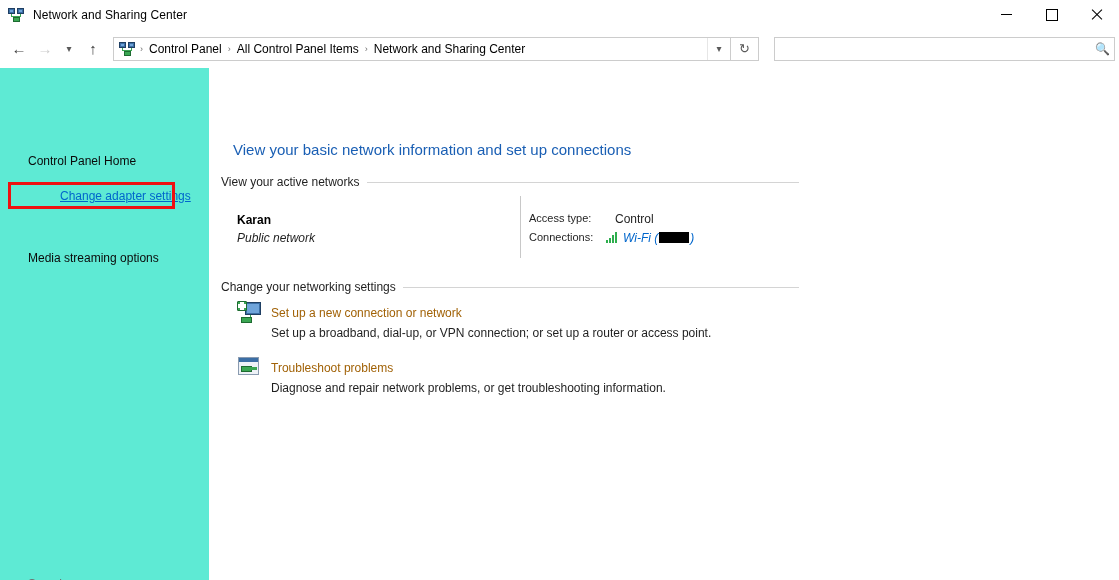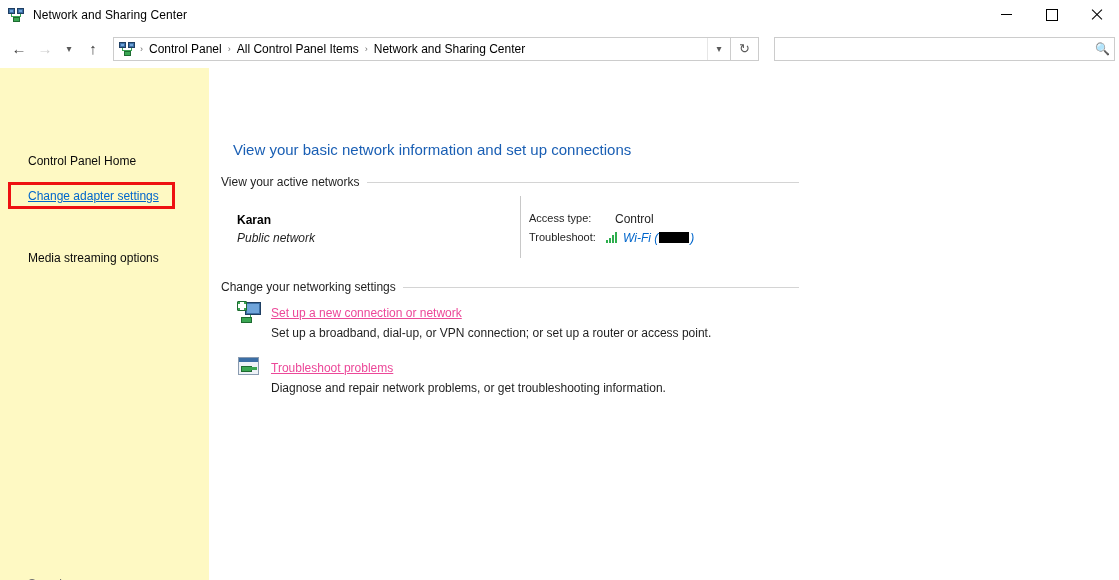--- a/index.html
+++ b/index.html
@@ -174,40 +174,41 @@
   
   .content {
     display: flex;
     height: 512px;
     position: relative;
   }
   .sidebar {
     width: 209px;
     flex: none;
     position: relative;
-    background: #fef9c3;
+    background: #5eead4;
   }
   .sep-vert {
     position: absolute;
     left: 209px;
     top: 0;
     width: 1px;
     height: 512px;
     background: #e2e2e2;
   }
   .side-link {
     position: absolute;
     font-size: 12px;
     color: #0a0a0a;
     cursor: default;
     line-height: 16px;
   }
   .side-link.blue {
     color: #0066cc;
     text-decoration: underline;
+    margin-left: 32px;
   }
   .side-label {
     position: absolute;
     font-size: 12px;
     color: #6d6d6d;
   }
   .highlight-box {
     position: absolute;
     left: 8px;
     top: 114px;
@@ -310,24 +311,23 @@
 
   .task-item { position: absolute; }
   .task-icon {
     position: absolute;
     width: 30px;
     height: 28px;
   }
   .task-link {
     position: absolute;
     font-size: 12px;
-    color: #ec4899;
-    cursor: default;
-    white-space: nowrap;
-    text-decoration: underline;
+    color: #a16207;
+    cursor: default;
+    white-space: nowrap;
   }
   .task-desc {
     position: absolute;
     font-size: 12px;
     color: #1f1f1f;
     white-space: nowrap;
   }
 
   
   .nsc-icon { position: absolute; inset: 0; }
@@ -446,21 +446,21 @@
     <div class="section-rule" style="left:12px; top:114px; width:578px;"></div>
 
     <div class="net-name" style="left:28px; top:145px;">Karan</div>
     <div class="net-type" style="left:28px; top:163px;">Public network</div>
 
     <div class="vrule" style="left:311px; top:128px; height:62px;"></div>
 
     <div class="kv-label" style="left:320px; top:144px;">Access type:</div>
     <div class="kv-value" style="left:406px; top:144px;">Control</div>
 
-    <div class="kv-label" style="left:320px; top:163px;">Troubleshoot:</div>
+    <div class="kv-label" style="left:320px; top:163px;">Connections:</div>
 
     <div class="kv-value" style="left:397px; top:163px;font-style:italic;">
       <span class="wifi-bars">
         <i></i><i></i><i></i><i></i>
       </span><span class="conn-link">Wi-Fi (</span><span class="redacted"></span><span class="conn-link">)</span>
     </div>
 
     <div class="section-title" style="left:12px; top:212px;">Change your networking settings</div>
     <div class="section-rule" style="left:12px; top:219px; width:578px;"></div>
 

